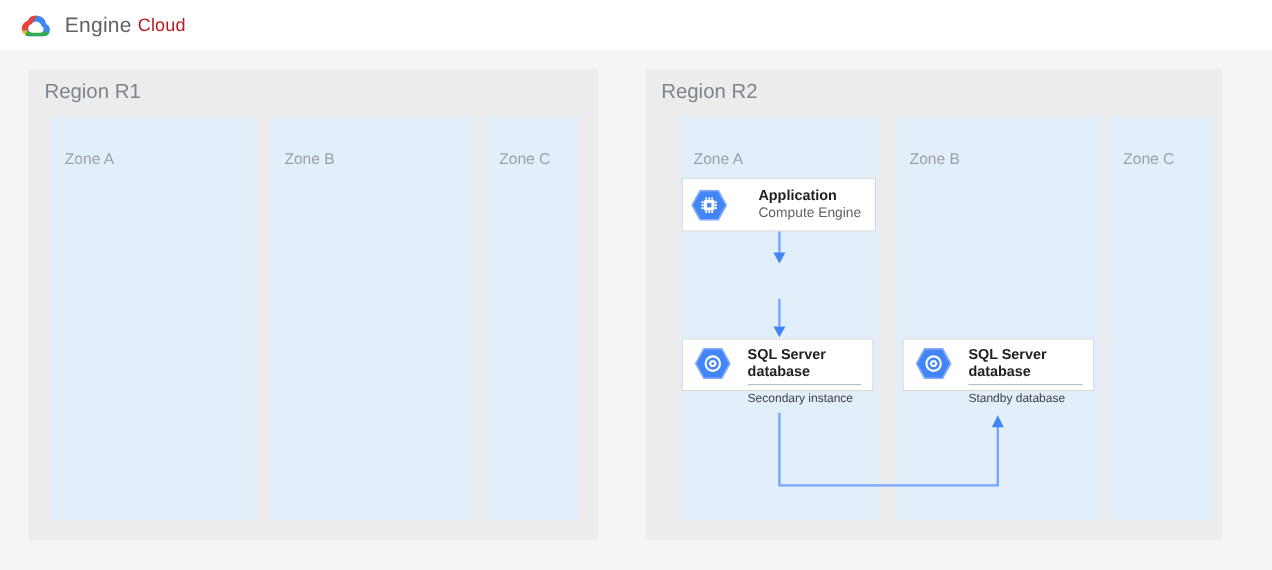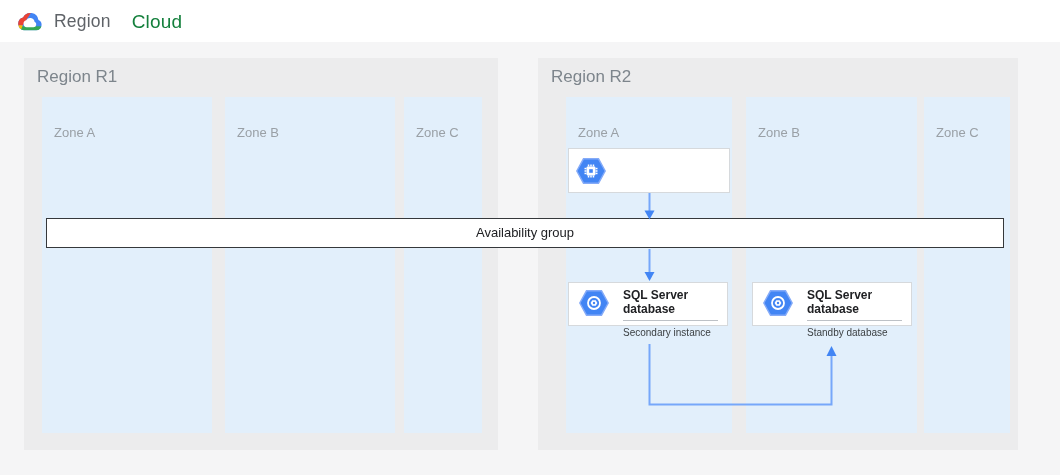--- a/index.html
+++ b/index.html
@@ -20,23 +20,23 @@
     z-index: 10;
   }
   .logo svg { display: block; }
   .logo .brand {
     margin-left: 9px;
     font-size: 17.5px;
     color: #5f6368;
     letter-spacing: 0.2px;
   }
   .logo .product {
-    margin-left: 21px;
-    font-size: 19px;
-    color: #15803d;
+    margin-left: 5px;
+    font-size: 15px;
+    color: #b91c1c;
     letter-spacing: 0.2px;
   }
   
   .band {
     position: absolute;
     left: 0; right: 0; top: 42px; bottom: 0;
     background: #f5f5f6;
     z-index: 0;
   }
   
@@ -170,21 +170,21 @@
         </clipPath>
       </defs>
       <g clip-path="url(#gc-cloud)">
         <rect x="0" y="0" width="64" height="52" fill="#4285f4"></rect>
         <polygon points="0,0 40,0 18,34 0,34" fill="#ea4335"></polygon>
         <rect x="14" y="36" width="50" height="16" fill="#34a853"></rect>
         <polygon points="0,34 18,34 11,52 0,52" fill="#fbbc05"></polygon>
         <path d="M26,38 h14 a6,6 0 0 0 2.5,-11.5 A9.3,9.3 0 0 0 25.2,23.5 A7.4,7.4 0 0 0 26,38 Z" fill="#ffffff"></path>
       </g>
     </svg>
-    <span class="brand">Region</span>
+    <span class="brand">Engine</span>
     <span class="product">Cloud</span>
   </header>
 
   <div class="band"></div>
 
   <section class="region region-r1">
     <div class="region-label">Region R1</div>
     <div class="zone zone-a">
       <div class="zone-label">Zone A</div>
     </div>
@@ -202,21 +202,20 @@
       <div class="zone-label">Zone A</div>
     </div>
     <div class="zone zone-b">
       <div class="zone-label">Zone B</div>
     </div>
     <div class="zone zone-c">
       <div class="zone-label">Zone C</div>
     </div>
   </section>
 
-  <div class="availability-bar">Availability group</div>
 
   <div class="card card-application">
     <svg class="product-icon" width="30" height="26" viewBox="0 0 30 26" aria-hidden="true">
       <polygon points="7.5,0.8 22.5,0.8 29.2,13 22.5,25.2 7.5,25.2 0.8,13" fill="#4285f4" stroke="#85abf8" stroke-width="1.4"></polygon>
       <g fill="#ffffff">
         <rect x="10.6" y="8.6" width="8.8" height="8.8" rx="0.8"></rect>
         <rect x="11.8" y="6.5" width="1.5" height="2.0"></rect>
           <rect x="14.25" y="6.5" width="1.5" height="2.0"></rect>
           <rect x="16.7" y="6.5" width="1.5" height="2.0"></rect>
         <rect x="11.8" y="17.5" width="1.5" height="2.0"></rect>
@@ -224,20 +223,24 @@
           <rect x="16.7" y="17.5" width="1.5" height="2.0"></rect>
         <rect x="8.5" y="9.8" width="2.0" height="1.5"></rect>
           <rect x="8.5" y="12.25" width="2.0" height="1.5"></rect>
           <rect x="8.5" y="14.7" width="2.0" height="1.5"></rect>
         <rect x="19.5" y="9.8" width="2.0" height="1.5"></rect>
           <rect x="19.5" y="12.25" width="2.0" height="1.5"></rect>
           <rect x="19.5" y="14.7" width="2.0" height="1.5"></rect>
       </g>
       <rect x="13.2" y="11.2" width="3.6" height="3.6" fill="#4285f4"></rect>
     </svg>
+    <div class="card-text">
+      <div class="card-title">Application</div>
+      <div class="card-subtitle">Compute Engine</div>
+    </div>
   </div>
 
   <div class="card card-sql card-sql-secondary">
     <svg class="product-icon" width="30" height="26" viewBox="0 0 30 26" aria-hidden="true">
       <polygon points="7.5,0.8 22.5,0.8 29.2,13 22.5,25.2 7.5,25.2 0.8,13" fill="#4285f4" stroke="#85abf8" stroke-width="1.4"></polygon>
       <circle cx="15" cy="13" r="6" fill="none" stroke="#ffffff" stroke-width="1.8"></circle>
       <polygon points="13.3,10.2 16.7,10.2 18.4,13 16.7,15.8 13.3,15.8 11.6,13" fill="#ffffff"></polygon>
       <circle cx="15" cy="13" r="1.2" fill="#4285f4"></circle>
     </svg>
     <div class="card-title">SQL Server database</div>

